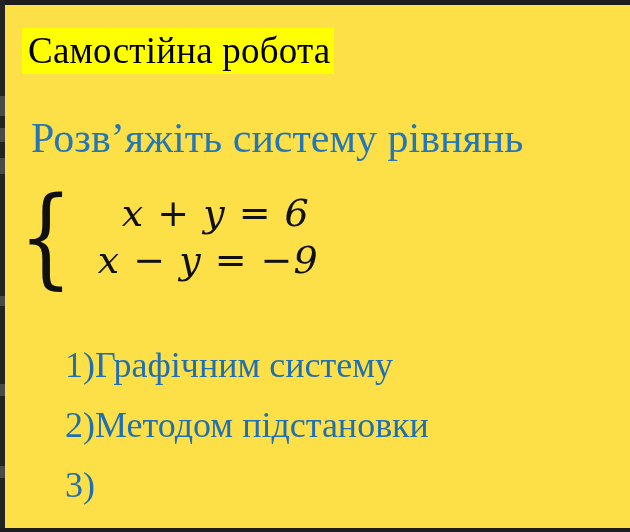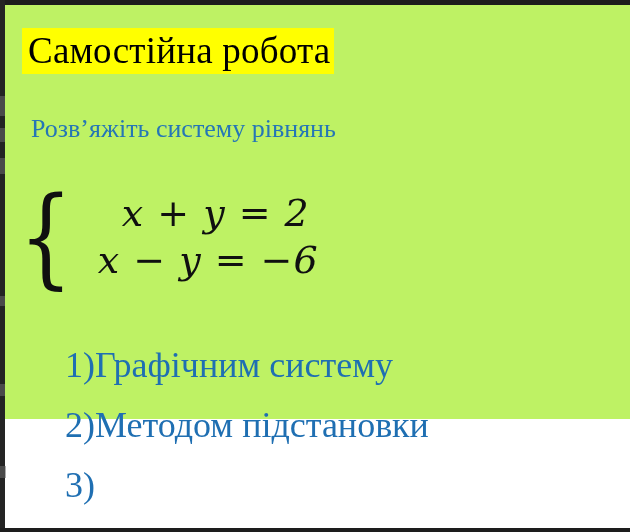--- a/index.html
+++ b/index.html
@@ -40,22 +40,22 @@
     bottom: 0; left: 0;
     width: 630px; height: 4px;
     background: #1d1d1d;
   }
 
   
   .slide {
     position: absolute;
     top: 5px; left: 5px;
     width: 625px;
-    height: 414px;
-    background: #bef264;
+    height: 523px;
+    background: #fde047;
   }
 
   .title-wrap {
     position: absolute;
     top: 22px;
     left: 17px;
   }
   .title {
     display: inline;
     background: #ffff00;
@@ -65,21 +65,21 @@
     letter-spacing: .2px;
     padding: 2px 4px 3px 6px;
     white-space: nowrap;
   }
 
   .subtitle {
     position: absolute;
     top: 108px;
     left: 26px;
     color: #2576b6;
-    font-size: 26px;
+    font-size: 42px;
     line-height: 1.2;
     white-space: nowrap;
   }
 
   
   .system {
     position: absolute;
     top: 182px;
     left: 14px;
     display: flex;
@@ -152,22 +152,22 @@
 
   <div class="title-wrap">
     <span class="title">Самостійна робота</span>
   </div>
 
   <div class="subtitle">Розв’яжіть систему рівнянь</div>
 
   <div class="system">
     <span class="brace">{</span>
     <span class="equations">
-      <span class="eq eq-1">x + y = 2</span>
-      <span class="eq eq-2">x − y = −6</span>
+      <span class="eq eq-1">x + y = 6</span>
+      <span class="eq eq-2">x − y = −9</span>
     </span>
   </div>
 
   <ul class="method-list">
     <li class="method-item">
       <span class="method-num">1)</span>
       <span class="method-label">Графічним систему</span>
     </li>
     <li class="method-item">
       <span class="method-num">2)</span>

